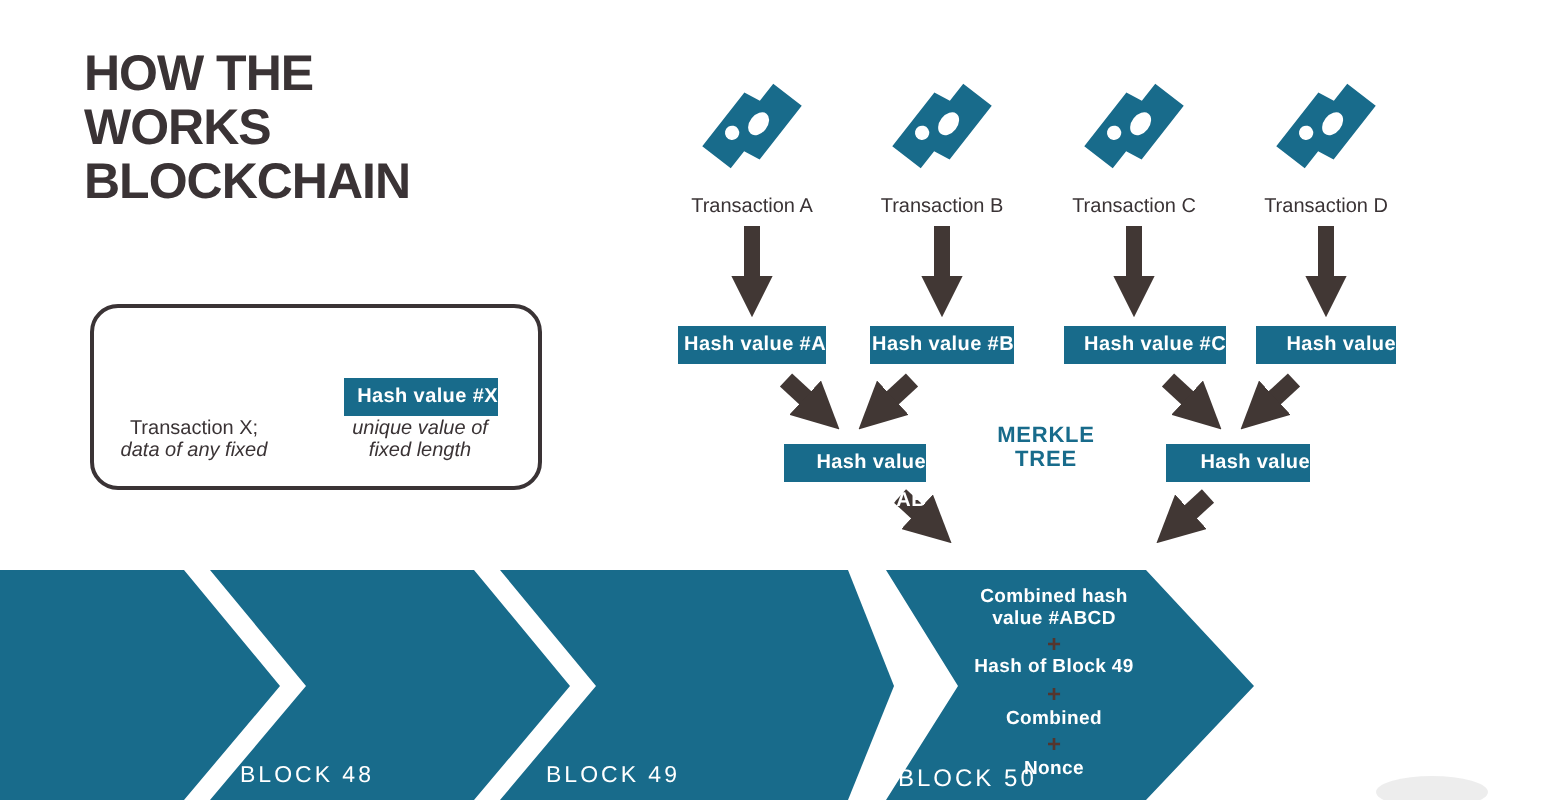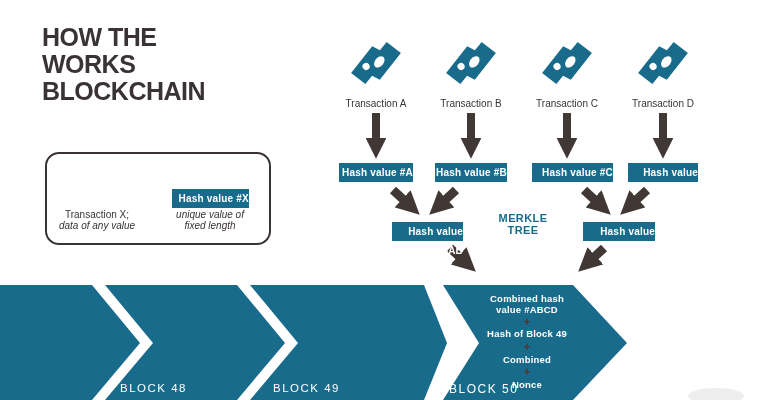--- a/index.html
+++ b/index.html
@@ -106,21 +106,21 @@
   <div class="abs title">
     <div>HOW THE</div>
     <div>WORKS</div>
     <div>BLOCKCHAIN</div>
   </div>
 
   <div class="abs legend-box"></div>
   <div class="abs hashbox" style="left:172px;top:189px;width:77px;">Hash value #X</div>
   <div class="abs cap" style="left:46px;top:209px;width:102px;">
     <div>Transaction X;</div>
-    <em>data of any value</em>
+    <em>data of any fixed</em>
   </div>
   <div class="abs cap" style="left:160px;top:209px;width:100px;">
     <em>unique value of</em><br>
     <em>fixed length</em>
   </div>
 
   <div class="abs txlabel" style="left:321px;top:98px;">Transaction A</div>
   <div class="abs txlabel" style="left:416px;top:98px;">Transaction B</div>
   <div class="abs txlabel" style="left:512px;top:98px;">Transaction C</div>
   <div class="abs txlabel" style="left:608px;top:98px;">Transaction D</div>

